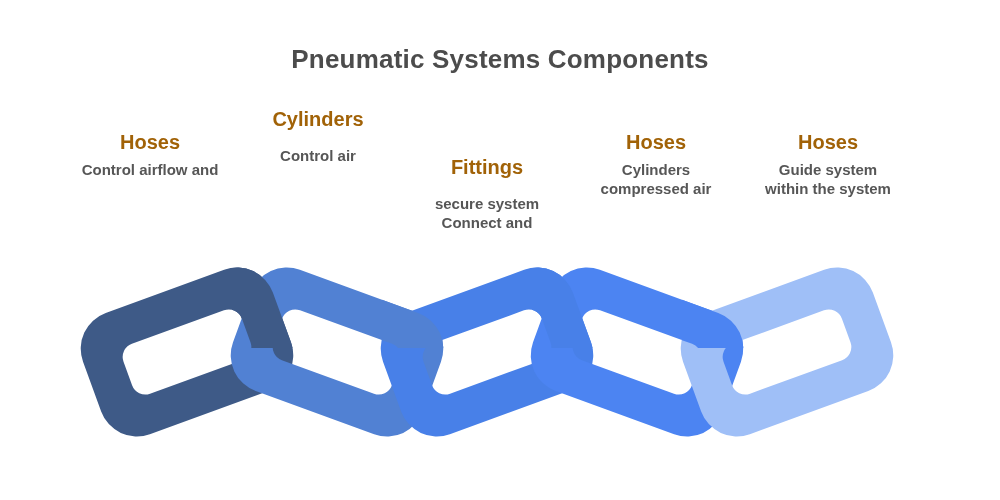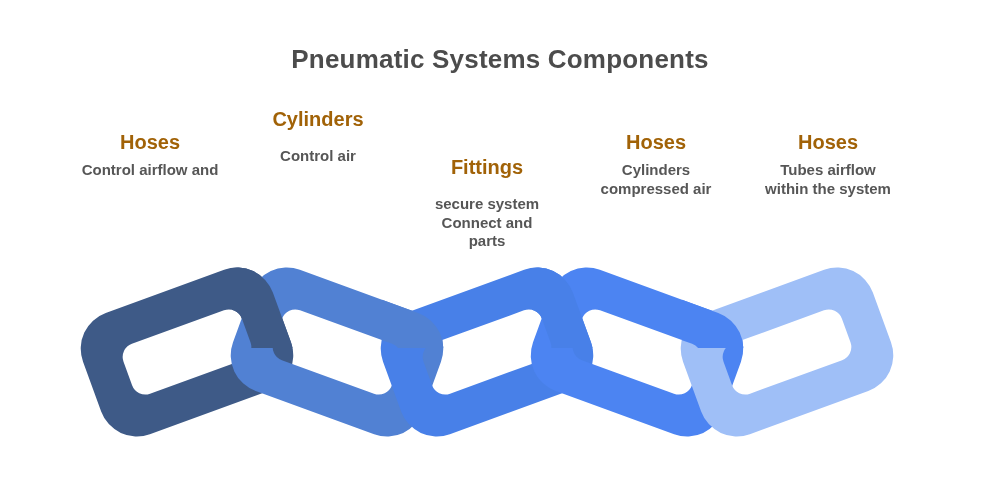--- a/index.html
+++ b/index.html
@@ -51,36 +51,35 @@
     <div class="desc">
       <div class="line">Control air</div>
     </div>
   </div>
 
   <div class="col c3">
     <div class="hdr">Fittings</div>
     <div class="desc">
       <div class="line">secure system</div>
       <div class="line">Connect and</div>
-      <div class="line">parts</div>
     </div>
   </div>
 
   <div class="col c4">
     <div class="hdr">Hoses</div>
     <div class="desc">
       <div class="line">Cylinders</div>
       <div class="line">compressed air</div>
     </div>
   </div>
 
   <div class="col c5">
     <div class="hdr">Hoses</div>
     <div class="desc">
-      <div class="line">Tubes airflow</div>
+      <div class="line">Guide system</div>
       <div class="line">within the system</div>
     </div>
   </div>
 
   <svg class="chain" width="1000" height="500" viewBox="0 0 1000 500" xmlns="http://www.w3.org/2000/svg">
     <defs>
       <path id="ring-shape" fill-rule="evenodd" d="M -63 -64.5 H 63 A 38 38 0 0 1 101 -26.5 V 26.5 A 38 38 0 0 1 63 64.5 H -63 A 38 38 0 0 1 -101 26.5 V -26.5 A 38 38 0 0 1 -63 -64.5 Z
                M -49 -26.5 H 49 A 14 14 0 0 1 63 -12.5 V 12.5 A 14 14 0 0 1 49 26.5 H -49 A 14 14 0 0 1 -63 12.5 V -12.5 A 14 14 0 0 1 -49 -26.5 Z"></path>
       <clipPath id="weave-j0">
           <rect x="232" y="240" width="95" height="108"></rect>

